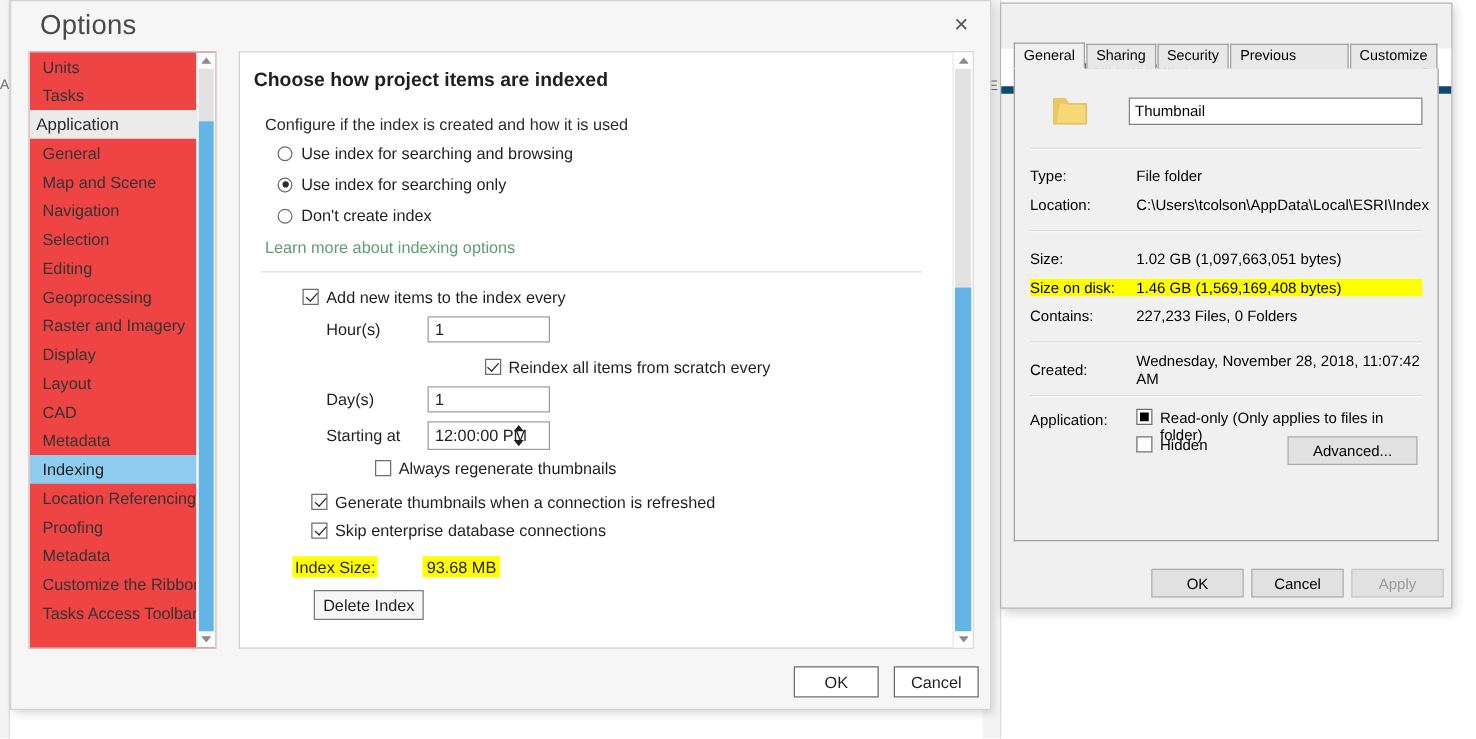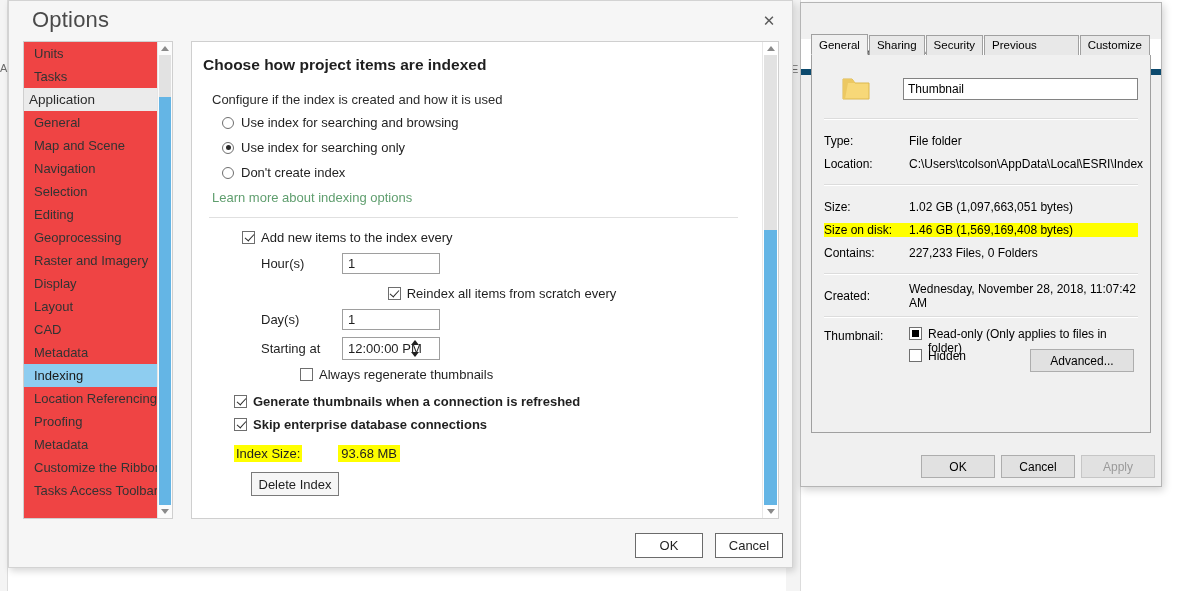--- a/index.html
+++ b/index.html
@@ -277,21 +277,21 @@
     width: 9px; height: 17px;
     display: flex;
     flex-direction: column;
     justify-content: space-between;
     align-items: center;
   }
   .spin-btns .tri.up { border-bottom-color: #1f1f1f; }
   .spin-btns .tri.dn { border-top-color: #1f1f1f; }
 
   .check-row.indent1 { margin-left: 58px; margin-top: 4px; }
-  .check-row.indent2 { margin-left: 31px; margin-top: 12px; font-weight: bold; }
+  .check-row.indent2 { margin-left: 46px; margin-top: 12px; }
 
   .hl-yellow { background: #ffff00; }
 
   #index-size-row {
     display: flex;
     align-items: center;
     margin-left: 31px;
     margin-top: 13px;
     font-size: 13px;
     color: #1f1f1f;
@@ -724,21 +724,21 @@
     <div class="pdiv"></div>
 
     <div class="prop-row">
       <span class="prop-key">Created:</span>
       <span class="prop-val">Wednesday, November 28, 2018, 11:07:42 AM</span>
     </div>
 
     <div class="pdiv"></div>
 
     <div id="attrs-row">
-      <span id="attrs-key">Thumbnail:</span>
+      <span id="attrs-key">Application:</span>
       <div id="attrs-body">
         <div class="attr-line">
           <span class="wcbox indeterminate"></span>
           <span>Read-only (Only applies to files in folder)</span>
         </div>
         <div class="attr-line">
           <span class="wcbox"></span>
           <span>Hidden</span>
           <button id="advanced-btn">Advanced...</button>
         </div>

